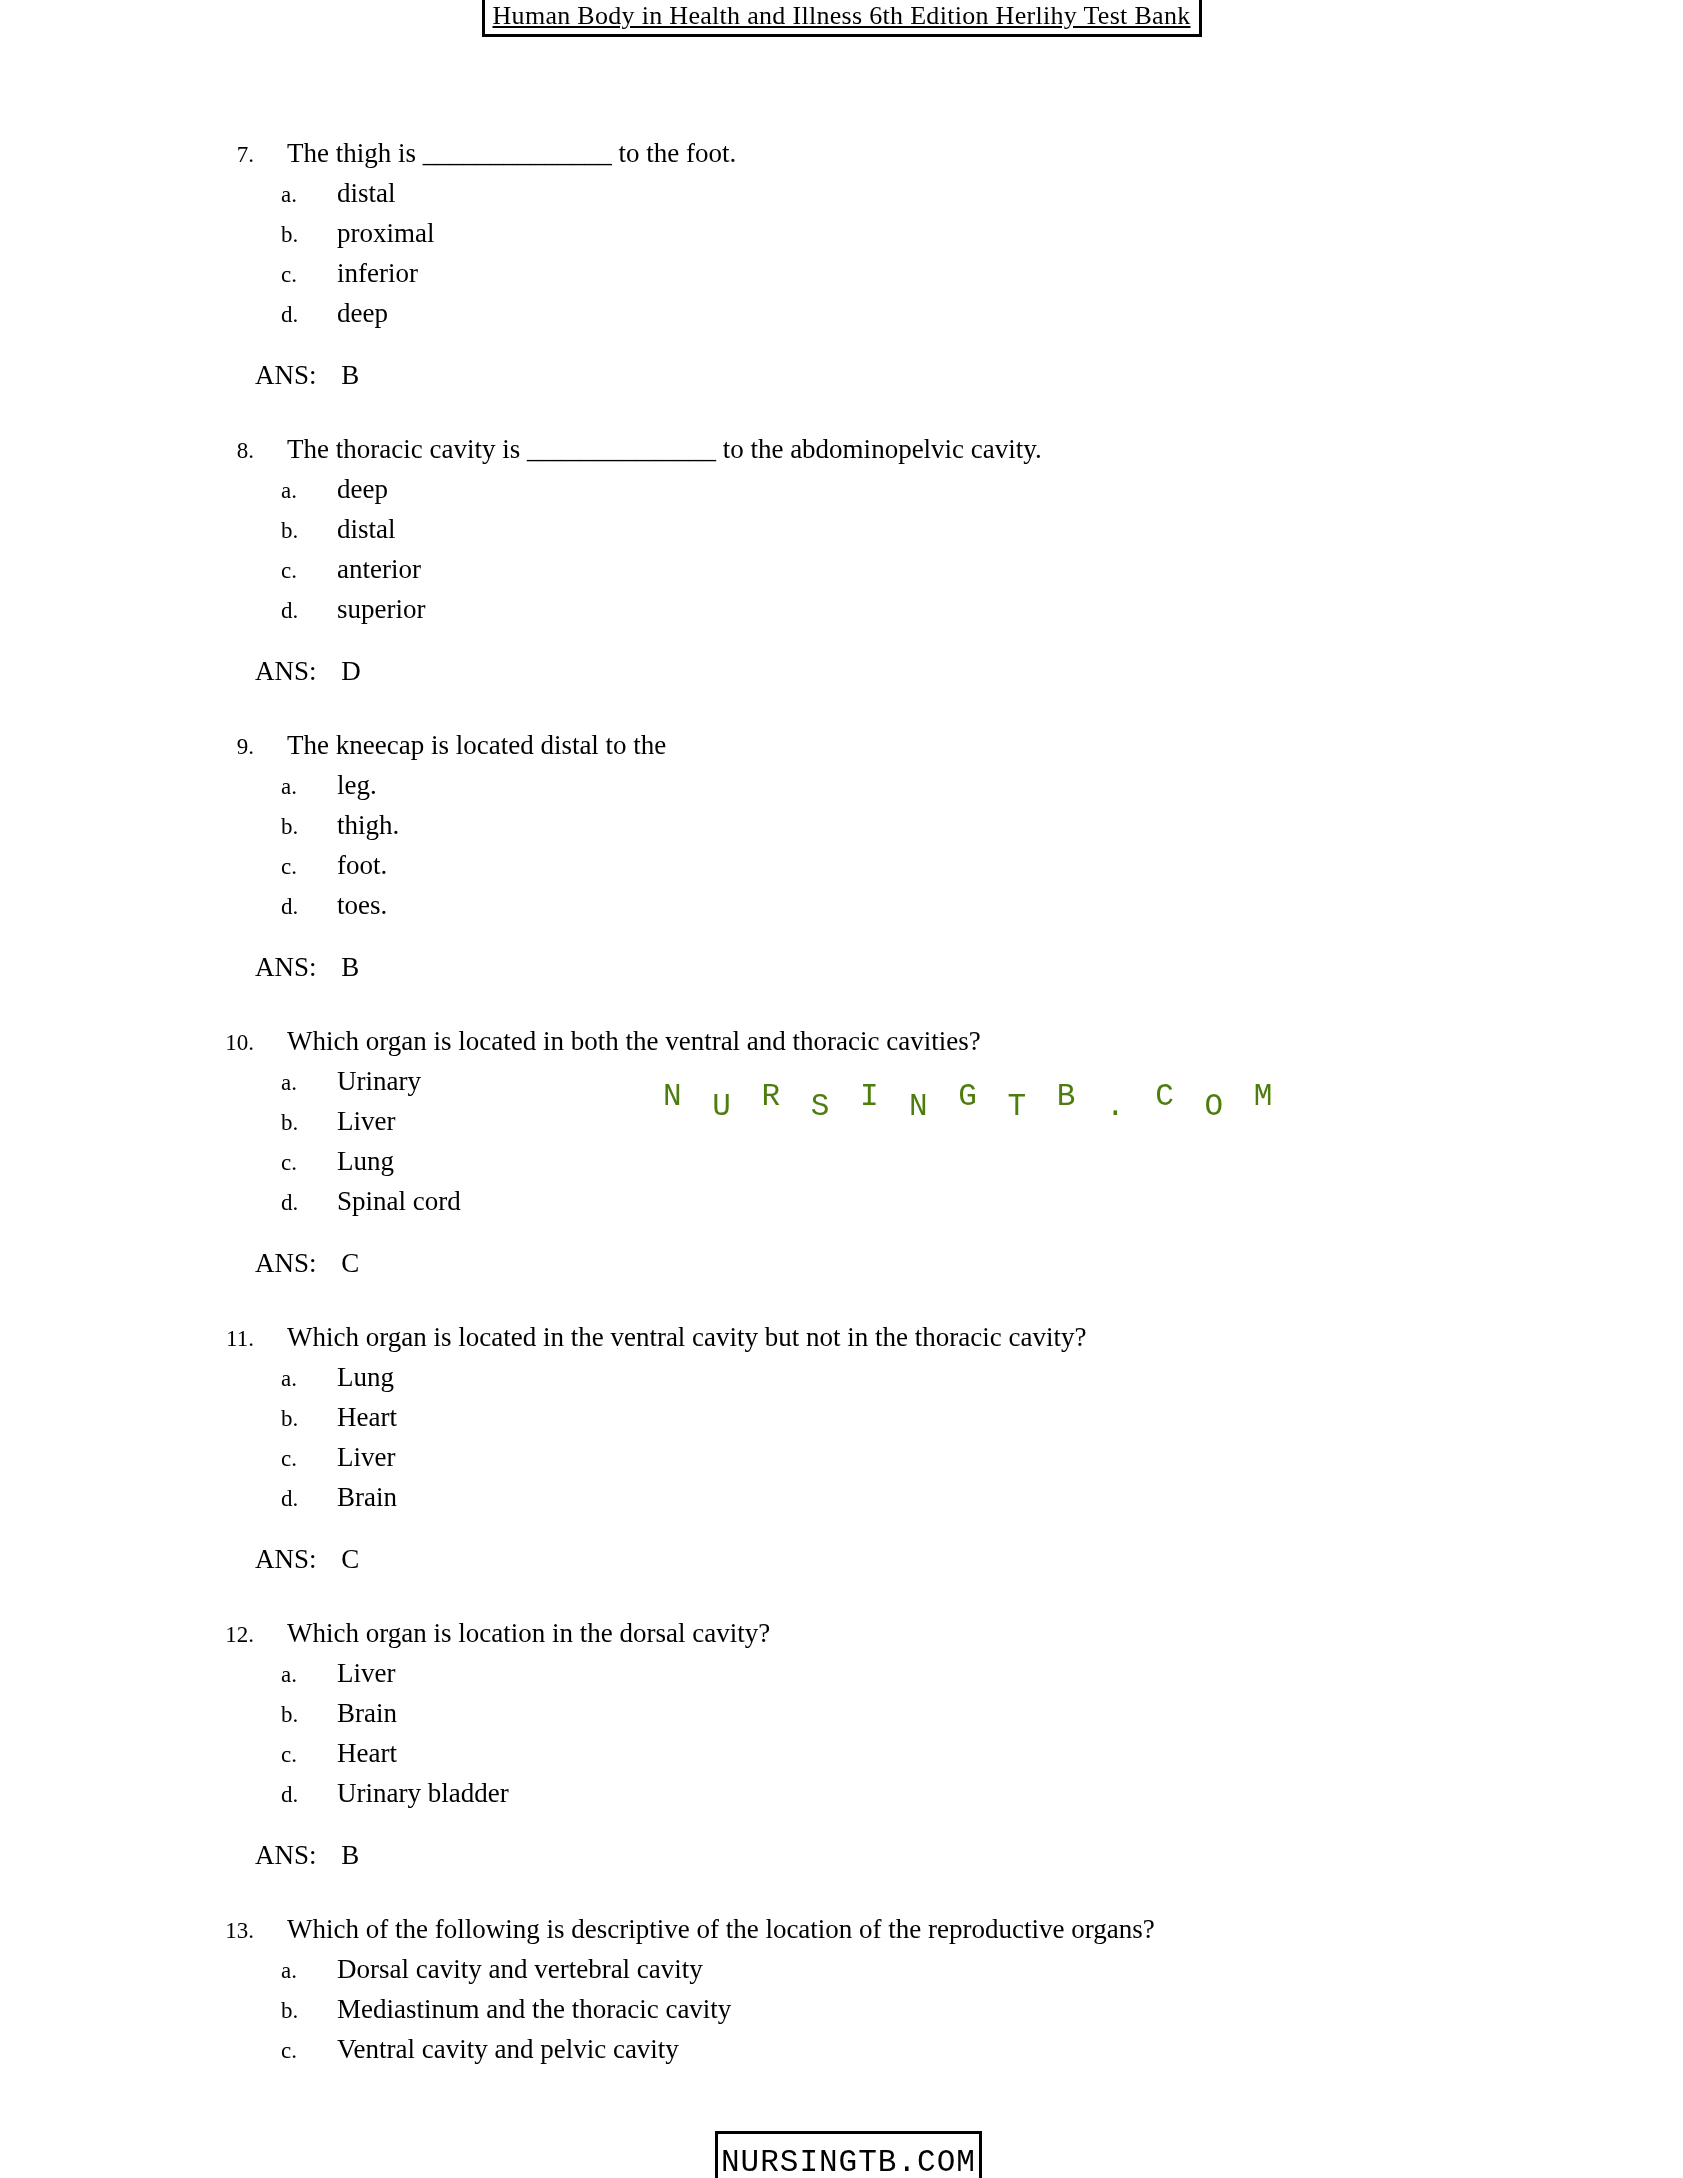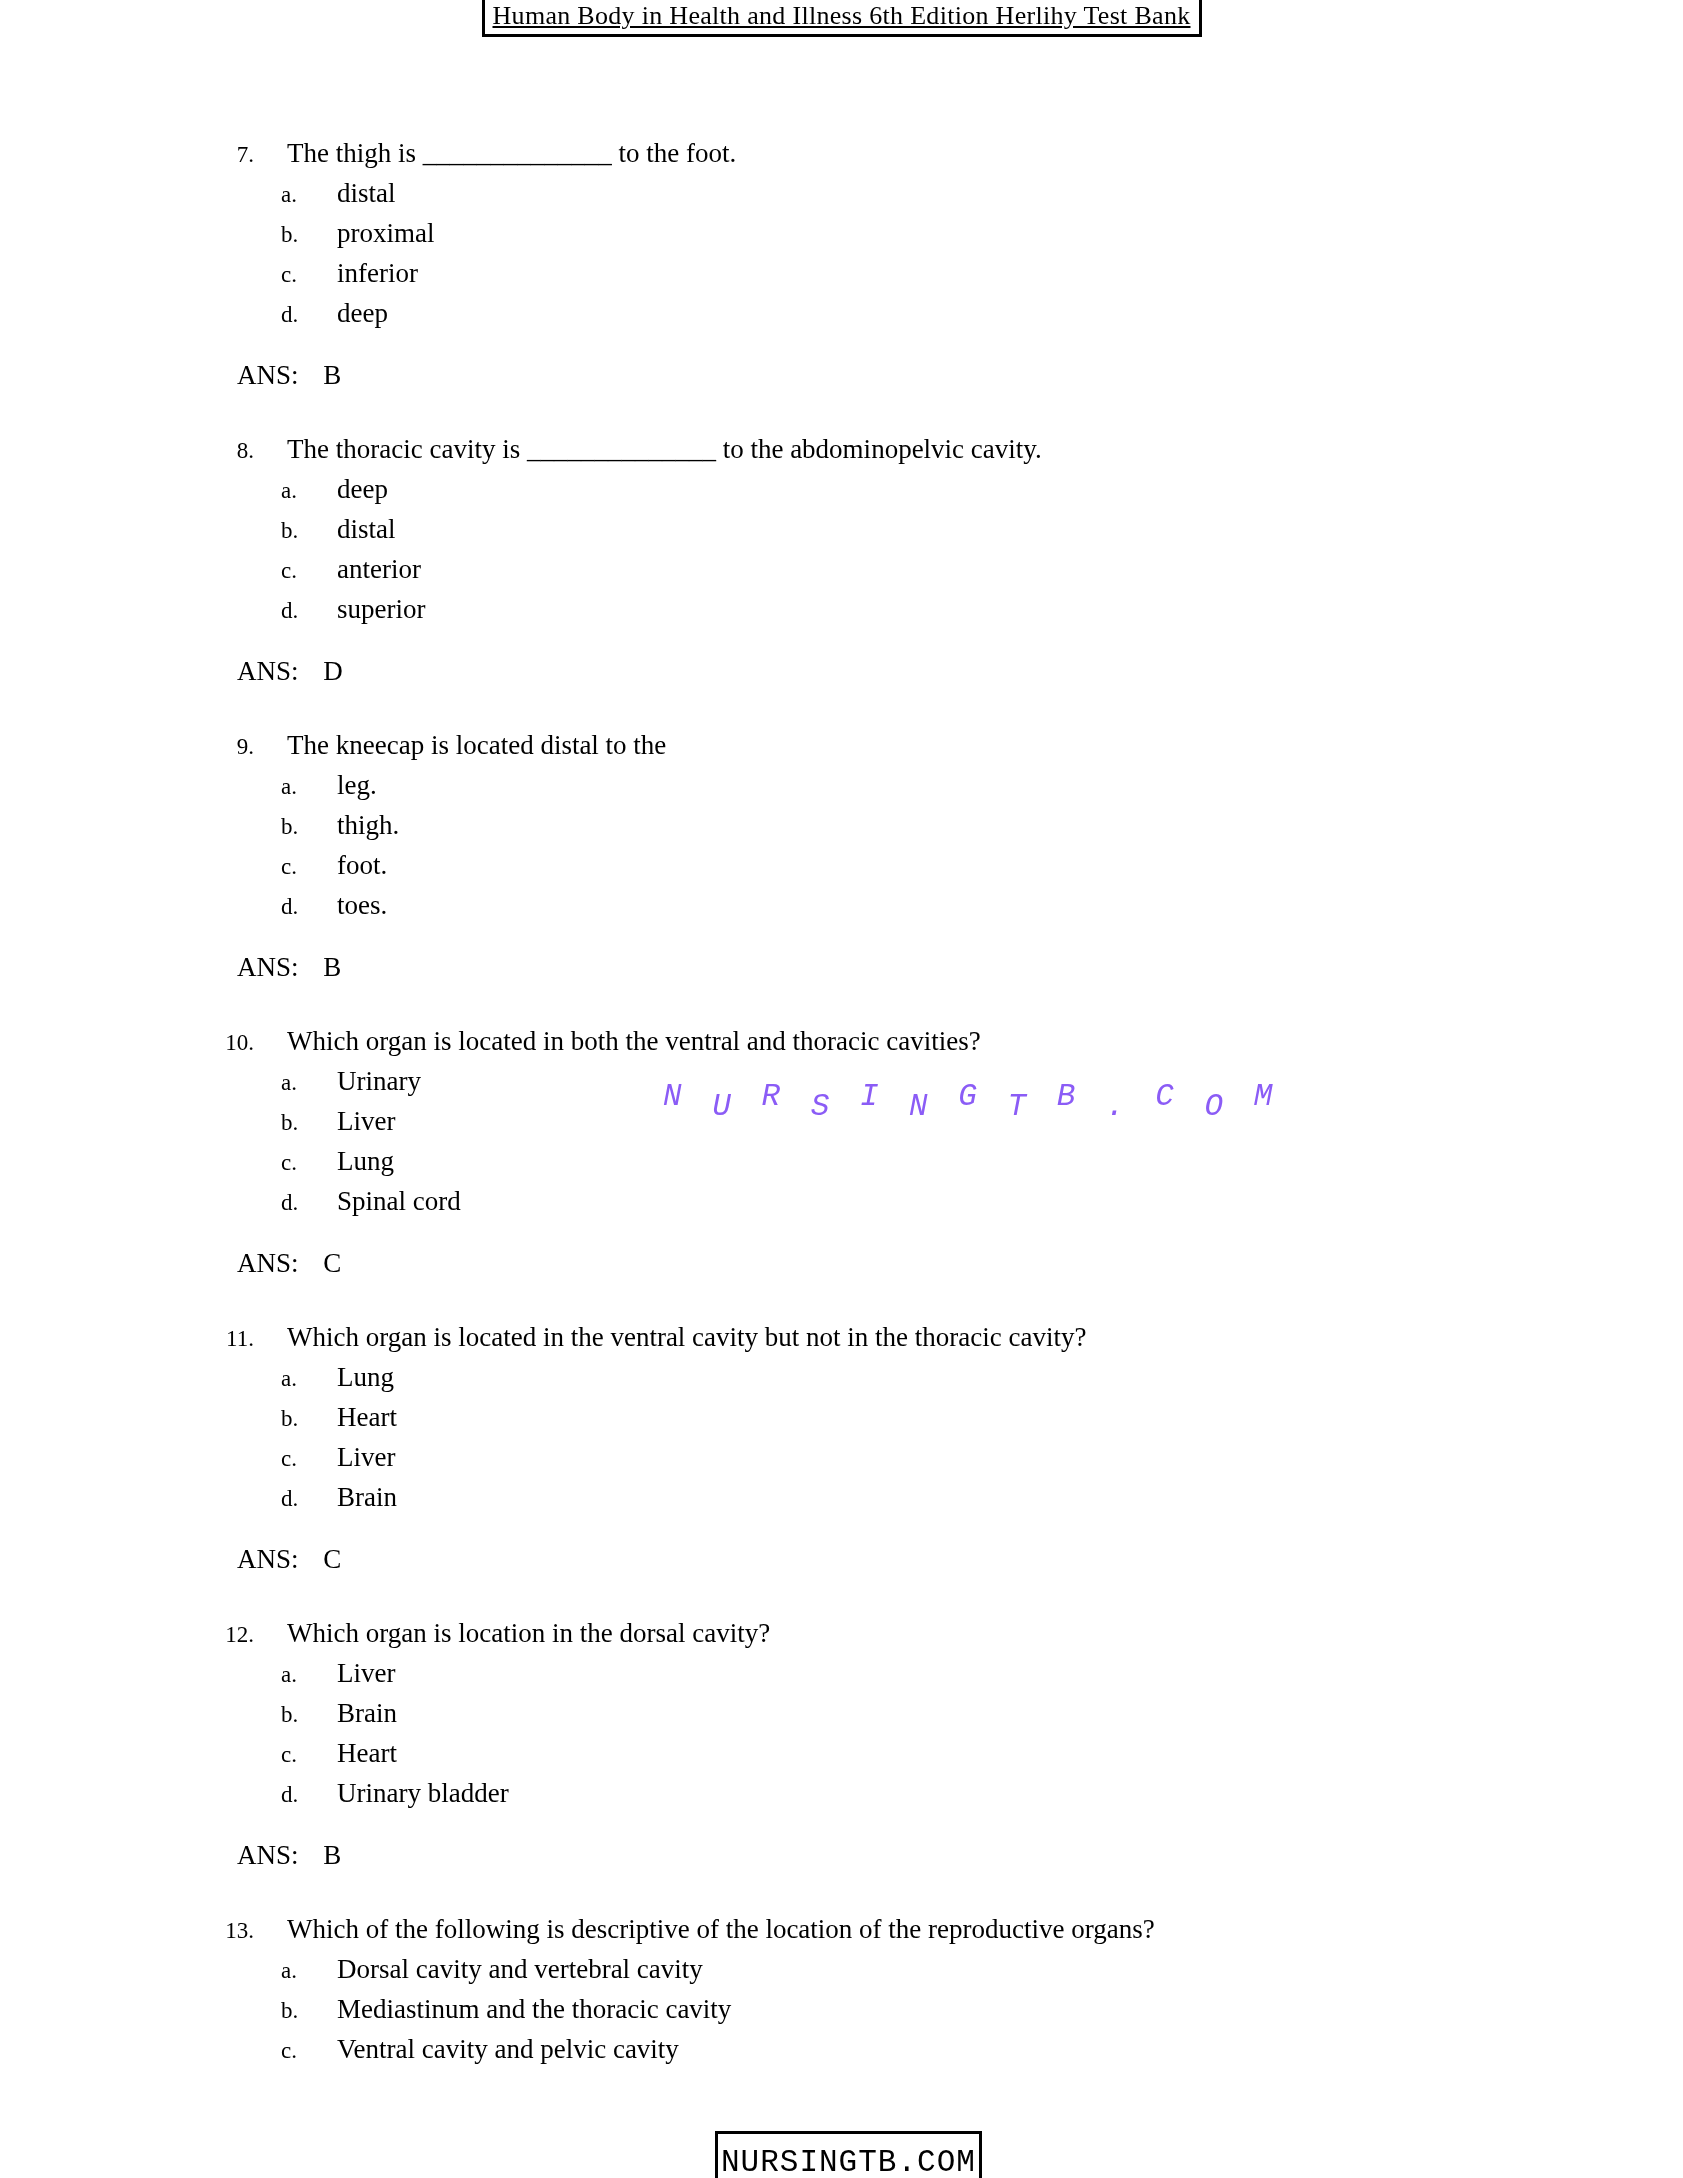--- a/index.html
+++ b/index.html
@@ -55,21 +55,21 @@
   .optletter {
     flex: none;
     margin-left: 83px;
     width: 36px;
     font-size: 23px;
   }
   .opttext { margin-left: 20px; white-space: nowrap; }
 
   .ansrow {
     margin-top: 22px;
-    margin-left: 39px;
+    margin-left: 57px;
     line-height: 38px;
   }
   .ansletter { margin-left: 18px; }
 
   
   .watermark {
     position: absolute;
     top: 1079px;
     left: 663px;
     font-family: "Liberation Mono", monospace;
@@ -279,21 +279,21 @@
       <span class="opttext">Mediastinum and the thoracic cavity</span>
     </div>
     <div class="opt">
       <span class="optletter">c.</span>
       <span class="opttext">Ventral cavity and pelvic cavity</span>
     </div>
   </div>
 
 </div>
 
-<div class="watermark" style="color: #8b5cf6; font-style: italic;">
+<div class="watermark" style="color: #4d7c0f;">
   <span class="wl">N</span>
   <span class="wl">U</span>
   <span class="wl">R</span>
   <span class="wl">S</span>
   <span class="wl">I</span>
   <span class="wl">N</span>
   <span class="wl">G</span>
   <span class="wl">T</span>
   <span class="wl">B</span>
   <span class="wl">.</span>

